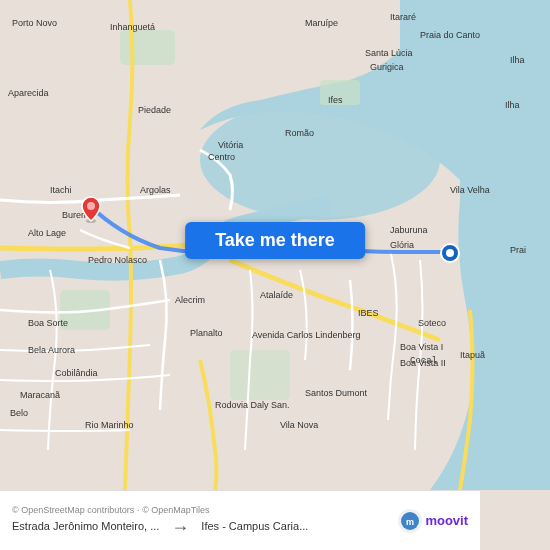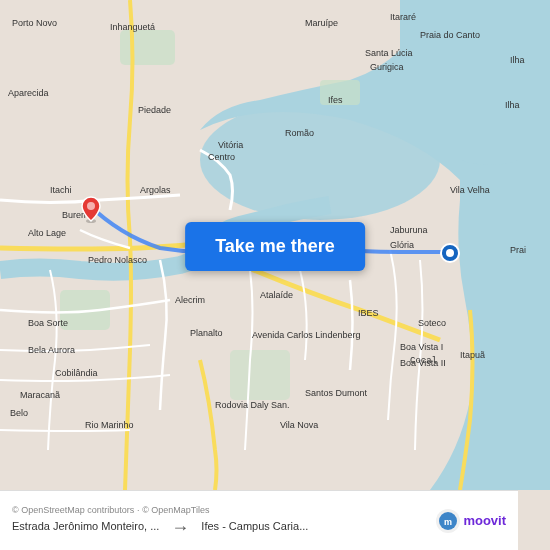--- a/index.html
+++ b/index.html
@@ -23,21 +23,21 @@
     .map-bg {
       position: absolute;
       top: 0; left: 0;
       width: 100%; height: 100%;
     }
 
     
     #bottom-bar {
       position: absolute;
       bottom: 0;
-      width: 518px;
+      width: 480px;
       height: 60px;
       background: #fff;
       display: flex;
       align-items: center;
       justify-content: space-between;
       padding: 0 12px;
       border-top: 1px solid #ddd;
       z-index: 10;
     }
 
@@ -89,21 +89,21 @@
     
     .take-me-there-btn {
       position: absolute;
       top: 222px;
       left: 50%;
       transform: translateX(-50%);
       background: #1a73e8;
       color: white;
       border: none;
       border-radius: 6px;
-      padding: 14px 30px;
+      padding: 8px 30px;
       font-size: 18px;
       font-weight: 600;
       cursor: pointer;
       z-index: 20;
       white-space: nowrap;
       box-shadow: 0 2px 8px rgba(0,0,0,0.3);
     }
 
     
     .pin-origin {

